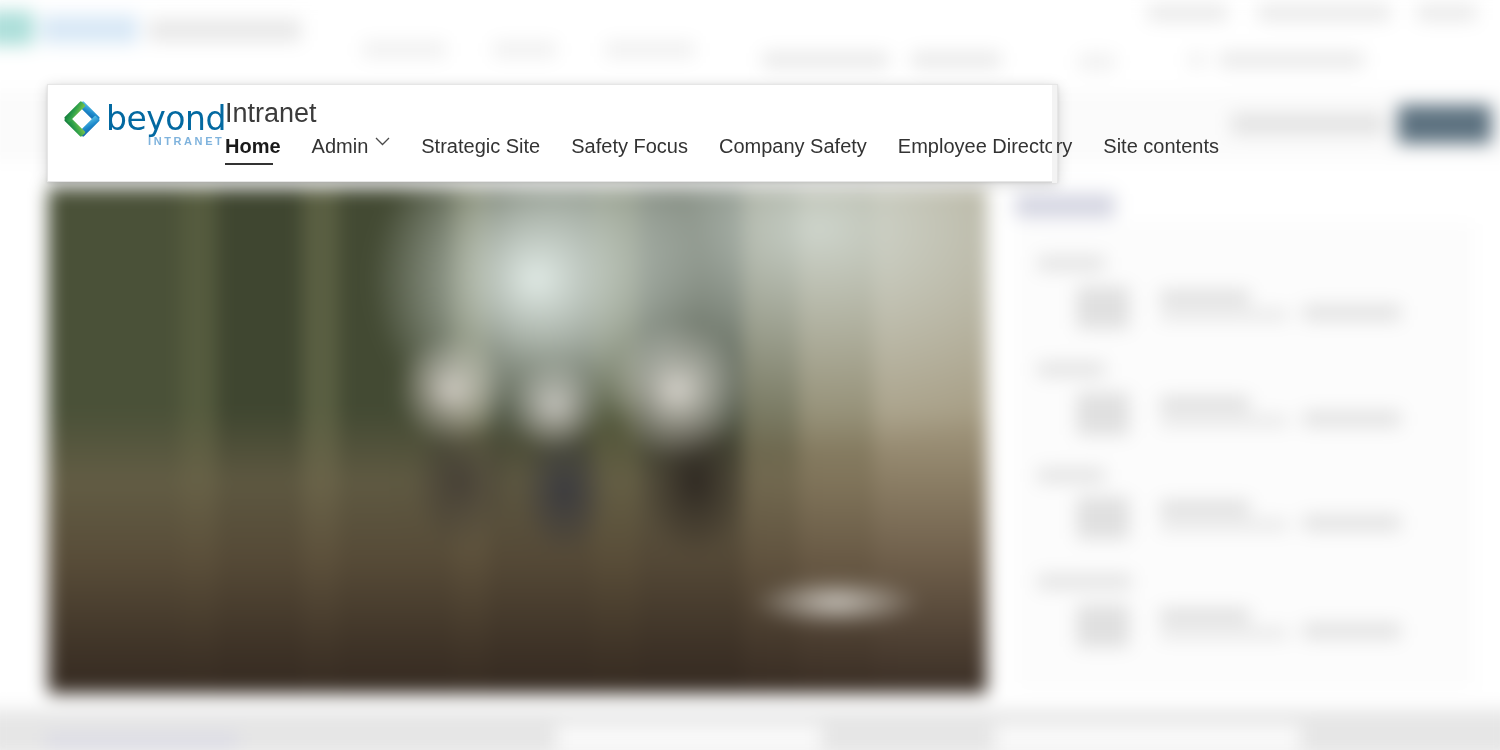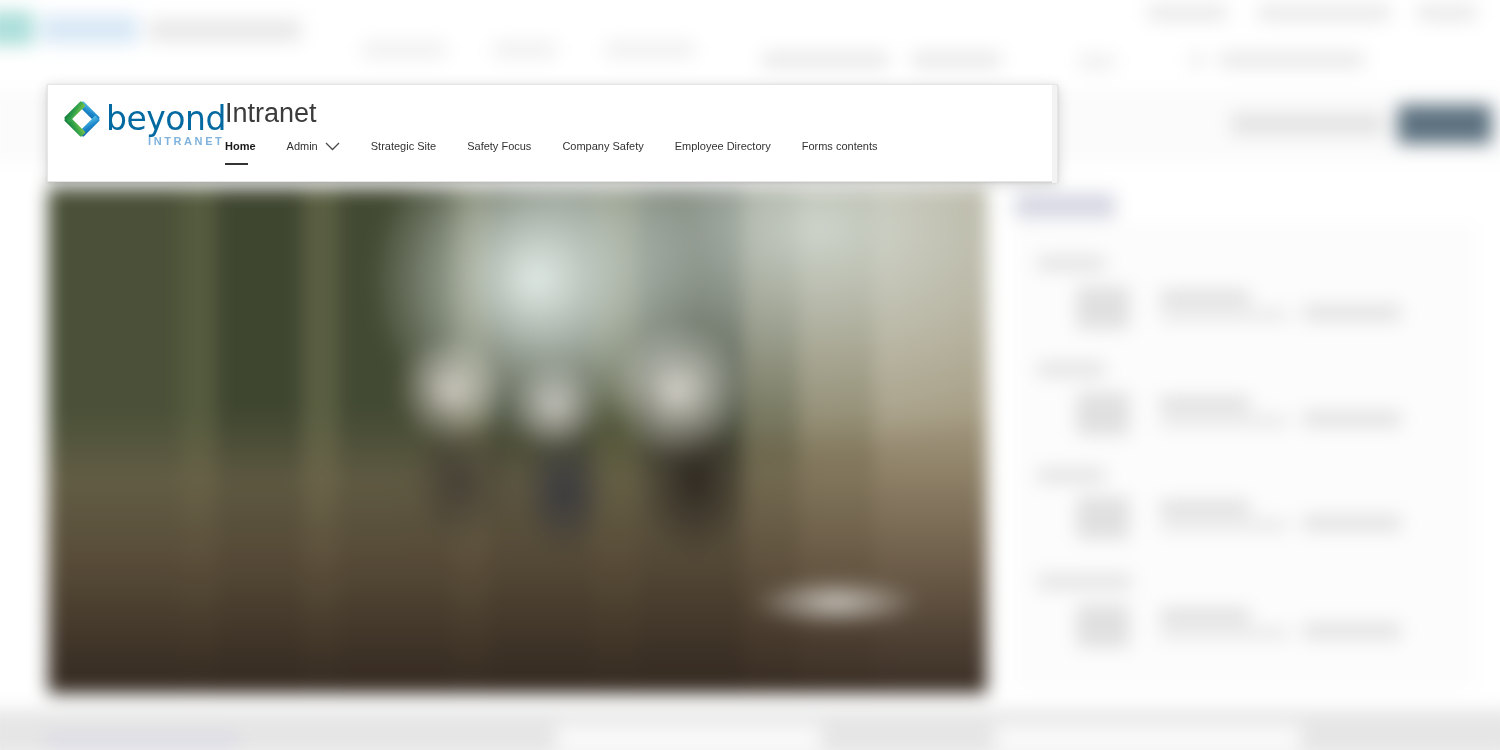--- a/index.html
+++ b/index.html
@@ -181,24 +181,24 @@
     flex:1;padding-top:12px;
   }
   .site-title{
     font-size:27px;color:#3b3b3b;font-weight:400;line-height:32px;
     margin:0 0 4px 0;
   }
   .navbar{
     display:flex;align-items:center;gap:0;
   }
   .nav-item{
-    font-size:11px;color:#333333;line-height:18px;
+    font-size:20px;color:#333333;line-height:18px;
     padding:4px 0 4px 0;margin-right:31px;
     position:relative;cursor:pointer;white-space:nowrap;
-    display:flex;align-items:center;
+    display:flex;align-items:flex-start;
   }
   .nav-item.active{font-weight:700;color:#1a1a1a;}
   .nav-item.active::after{
     content:"";position:absolute;left:0;right:8px;bottom:-6px;height:2px;background:#333333;
   }
   .chev{margin-left:7px;display:inline-flex;}
 
   .scrollbar{
     position:absolute;right:0;top:0;width:5px;height:98px;background:#f3f3f3;
   }
@@ -337,20 +337,20 @@
 
       <div class="nav-item">
         <span>Company Safety</span>
       </div>
 
       <div class="nav-item">
         <span>Employee Directory</span>
       </div>
 
       <div class="nav-item">
-        <span>Forms contents</span>
+        <span>Site contents</span>
       </div>
 
     </nav>
   </div>
 
   <div class="scrollbar"></div>
 </div>
 
 </body></html>

